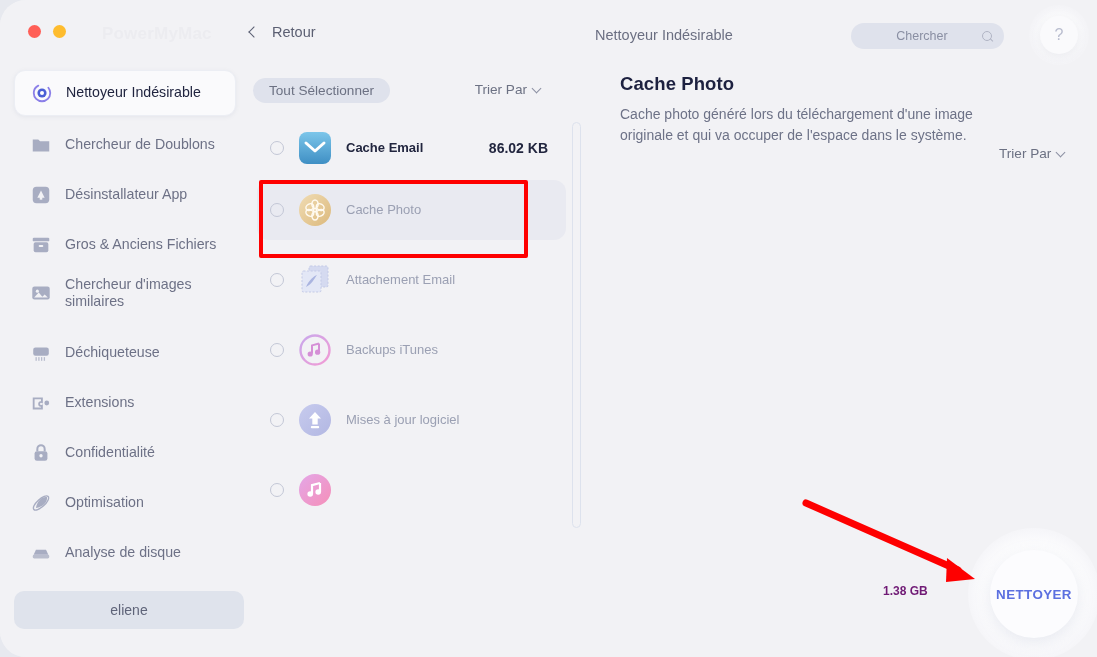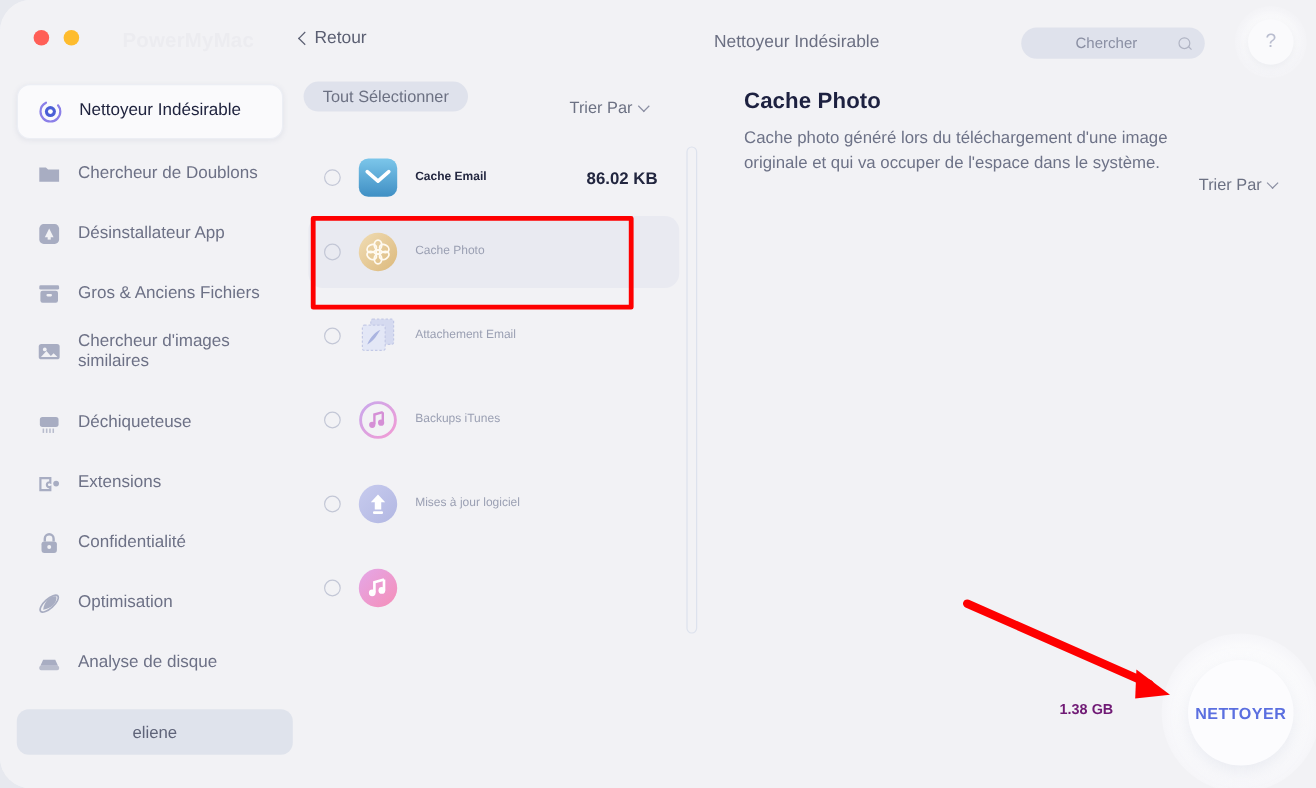--- a/index.html
+++ b/index.html
@@ -29,21 +29,21 @@
   .dot.yellow { background: #febc2e; }
 
   .brand {
     position: absolute; left: 102px; top: 24px;
     font-size: 17px; font-weight: 700; letter-spacing: .2px;
     color: #ececf0;
   }
   .back-btn {
     position: absolute; left: 250px; top: 24px;
     font-size: 14.5px; color: #5b5f72;
-    display: flex; align-items: center; gap: 4px;
+    display: flex; align-items: center; gap: 14px;
     cursor: pointer;
   }
   .back-chev {
     display: inline-block; width: 8px; height: 8px;
     border-left: 1.6px solid #5b5f72; border-bottom: 1.6px solid #5b5f72;
     transform: rotate(45deg); margin-bottom: 1px;
   }
   .center-title {
     position: absolute; left: 595px; top: 27px;
     font-size: 14.5px; color: #6b6f82;
@@ -107,21 +107,21 @@
     position: absolute; left: 14px; top: 529px;
     width: 230px; height: 38px; border-radius: 10px;
     background: #dfe3ec;
     display: flex; align-items: center; justify-content: center;
     font-size: 14px; color: #5f6479; cursor: pointer;
   }
 
   
   .mid { position: absolute; left: 248px; top: 62px; width: 348px; height: 595px; }
   .select-all {
-    position: absolute; left: 5px; top: 6px;
+    position: absolute; left: 5px; top: 16px;
     height: 25px; padding: 0 16px; border-radius: 15px;
     background: #dfe2ec; display: flex; align-items: center;
     font-size: 13.6px; color: #6c7183; cursor: pointer;
   }
   .sort-mid {
     position: absolute; right: 56px; top: 20px;
     font-size: 13.6px; color: #6c7183; display: flex; align-items: center; gap: 6px;
     cursor: pointer;
   }
   .chev-d {
@@ -136,21 +136,21 @@
     display: flex; align-items: center; border-radius: 12px;
   }
   .row.selected { background: #e9eaf1; }
   .cbox {
     width: 14px; height: 14px; border-radius: 50%;
     border: 1.2px solid #c3c7d6; background: transparent;
     margin-left: 13px; flex: none; cursor: pointer;
   }
   .row-ico { width: 34px; height: 34px; margin-left: 14px; flex: none; display:block; }
   .row-label {
-    margin-left: 14px; font-size: 10px; line-height: 1.22;
+    margin-left: 14px; font-size: 13px; line-height: 1.22;
     color: #9ba0b3; width: 120px;
   }
   .row.first .row-label { color: #22263f; font-weight: 600; }
   .row-size {
     position: absolute; right: 18px; font-size: 14px;
     color: #22263f; font-weight: 600;
   }
 
   .scroll-track {
     position: absolute; left: 572px; top: 122px;

